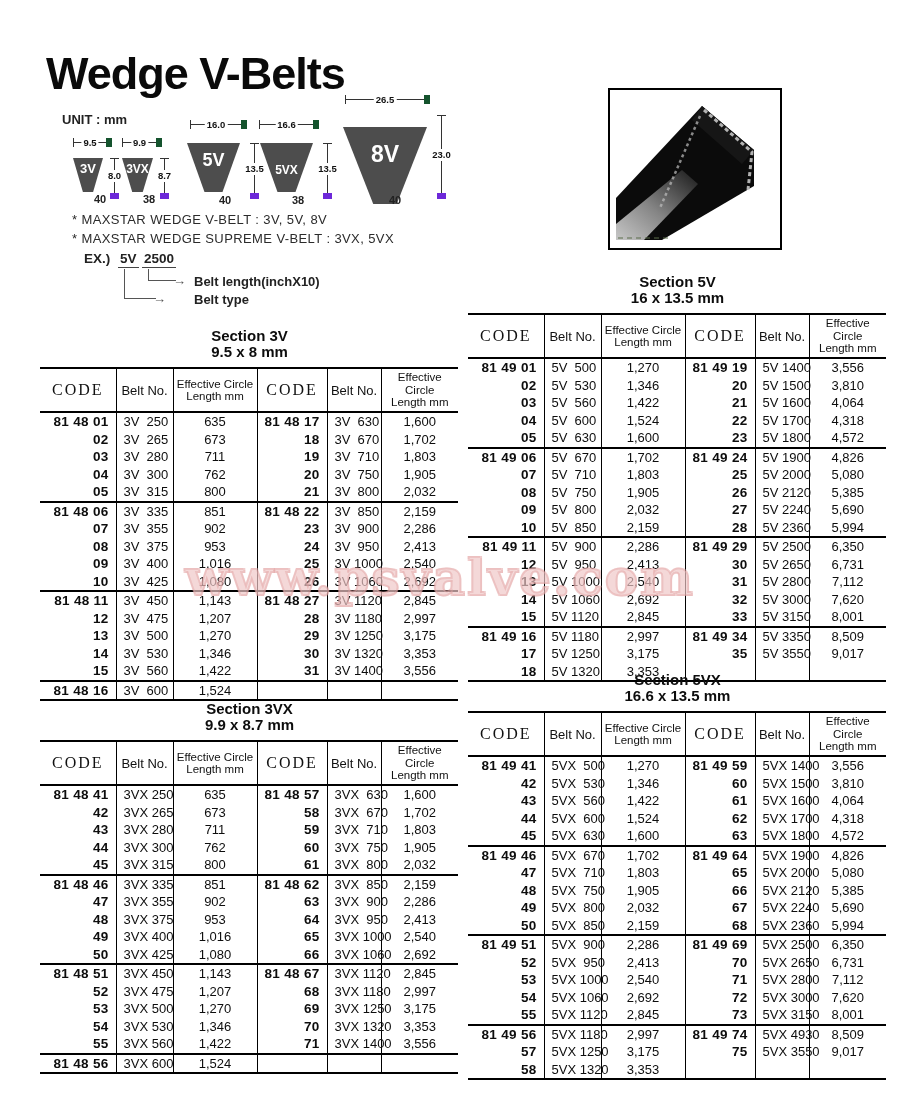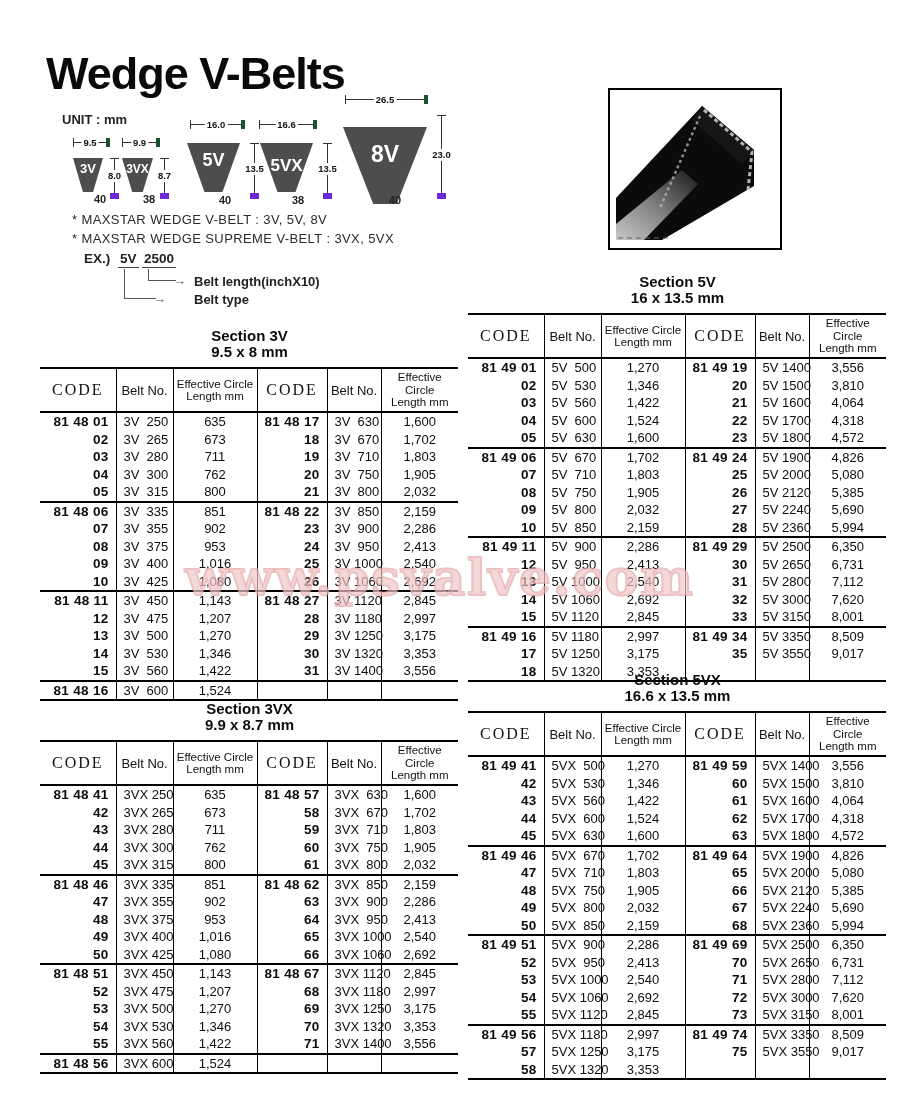--- a/index.html
+++ b/index.html
@@ -8,21 +8,21 @@
 
   .page-title{position:absolute;left:46px;top:48px;font-size:45px;font-weight:bold;
               letter-spacing:-1px;color:#0a0a0a;text-align:right;}
   .unit-label{position:absolute;left:62px;top:112px;font-size:13px;font-weight:bold;color:#222;text-align:center;}
 
   
   .belt-fig{position:absolute;left:0;top:0;}
   .trap{position:absolute;background:#4d4d4d;clip-path:polygon(0 0,100% 0,67% 100%,33% 100%);
         display:flex;justify-content:center;}
   .trap span{color:#fff;font-weight:bold;line-height:1;}
-  .dimw{position:absolute;height:9px;border-left:1px solid #333;border-right:4px solid #14532d;}
+  .dimw{position:absolute;height:9px;border-left:1px solid #333;border-right:6px solid #14532d;}
   .dimw::before{content:"";position:absolute;left:0;right:0;top:4px;border-top:1px solid #333;}
   .dimw .dlbl{position:absolute;left:50%;top:0;transform:translate(-50%,0);background:#fff;
               padding:0 2px;font-size:9.5px;font-weight:bold;line-height:9px;white-space:nowrap;}
   .dimh{position:absolute;width:9px;border-top:1px solid #333;border-bottom:6px solid #6d28d9;}
   .dimh::before{content:"";position:absolute;top:0;bottom:0;left:4px;border-left:1px solid #333;}
   .dimh .dlbl{position:absolute;top:50%;left:50%;transform:translate(-50%,-50%);background:#fff;
               padding:1px 1px;font-size:9.5px;font-weight:bold;line-height:10px;white-space:nowrap;}
   .albl{position:absolute;font-size:11px;font-weight:bold;color:#222;margin-left:12px;}
 
   
@@ -108,21 +108,21 @@
         <span class="dlbl">13.5</span>
       </div>
     <span class="albl" style="left:207px;top:194px">40</span>
   </div>
 
   <div class="belt-fig">
     <div class="dimw" style="left:259px;top:120px;width:53px">
         <span class="dlbl">16.6</span>
       </div>
     <div class="trap" style="left:260px;top:143px;width:53px;height:49px">
-        <span style="font-size:17px;margin-top:14px">5VX</span>
+        <span style="font-size:12px;margin-top:21px">5VX</span>
       </div>
     <div class="dimh" style="left:323px;top:143px;height:49px">
         <span class="dlbl">13.5</span>
       </div>
     <span class="albl" style="left:280px;top:194px">38</span>
   </div>
 
   <div class="belt-fig">
     <div class="dimw" style="left:345px;top:95px;width:78px">
         <span class="dlbl">26.5</span>
@@ -801,21 +801,21 @@
             <td class="c2">2,845</td>
             <td class="c3">73</td>
             <td class="c4">5VX 3150</td>
             <td class="c5">8,001</td>
           </tr>
           <tr class="grp">
             <td class="c0">81 49 56</td>
             <td class="c1">5VX 1180</td>
             <td class="c2">2,997</td>
             <td class="c3">81 49 74</td>
-            <td class="c4">5VX 3350</td>
+            <td class="c4">5VX 4930</td>
             <td class="c5">8,509</td>
           </tr>
           <tr>
             <td class="c0">57</td>
             <td class="c1">5VX 1250</td>
             <td class="c2">3,175</td>
             <td class="c3">75</td>
             <td class="c4">5VX 3550</td>
             <td class="c5">9,017</td>
           </tr>

